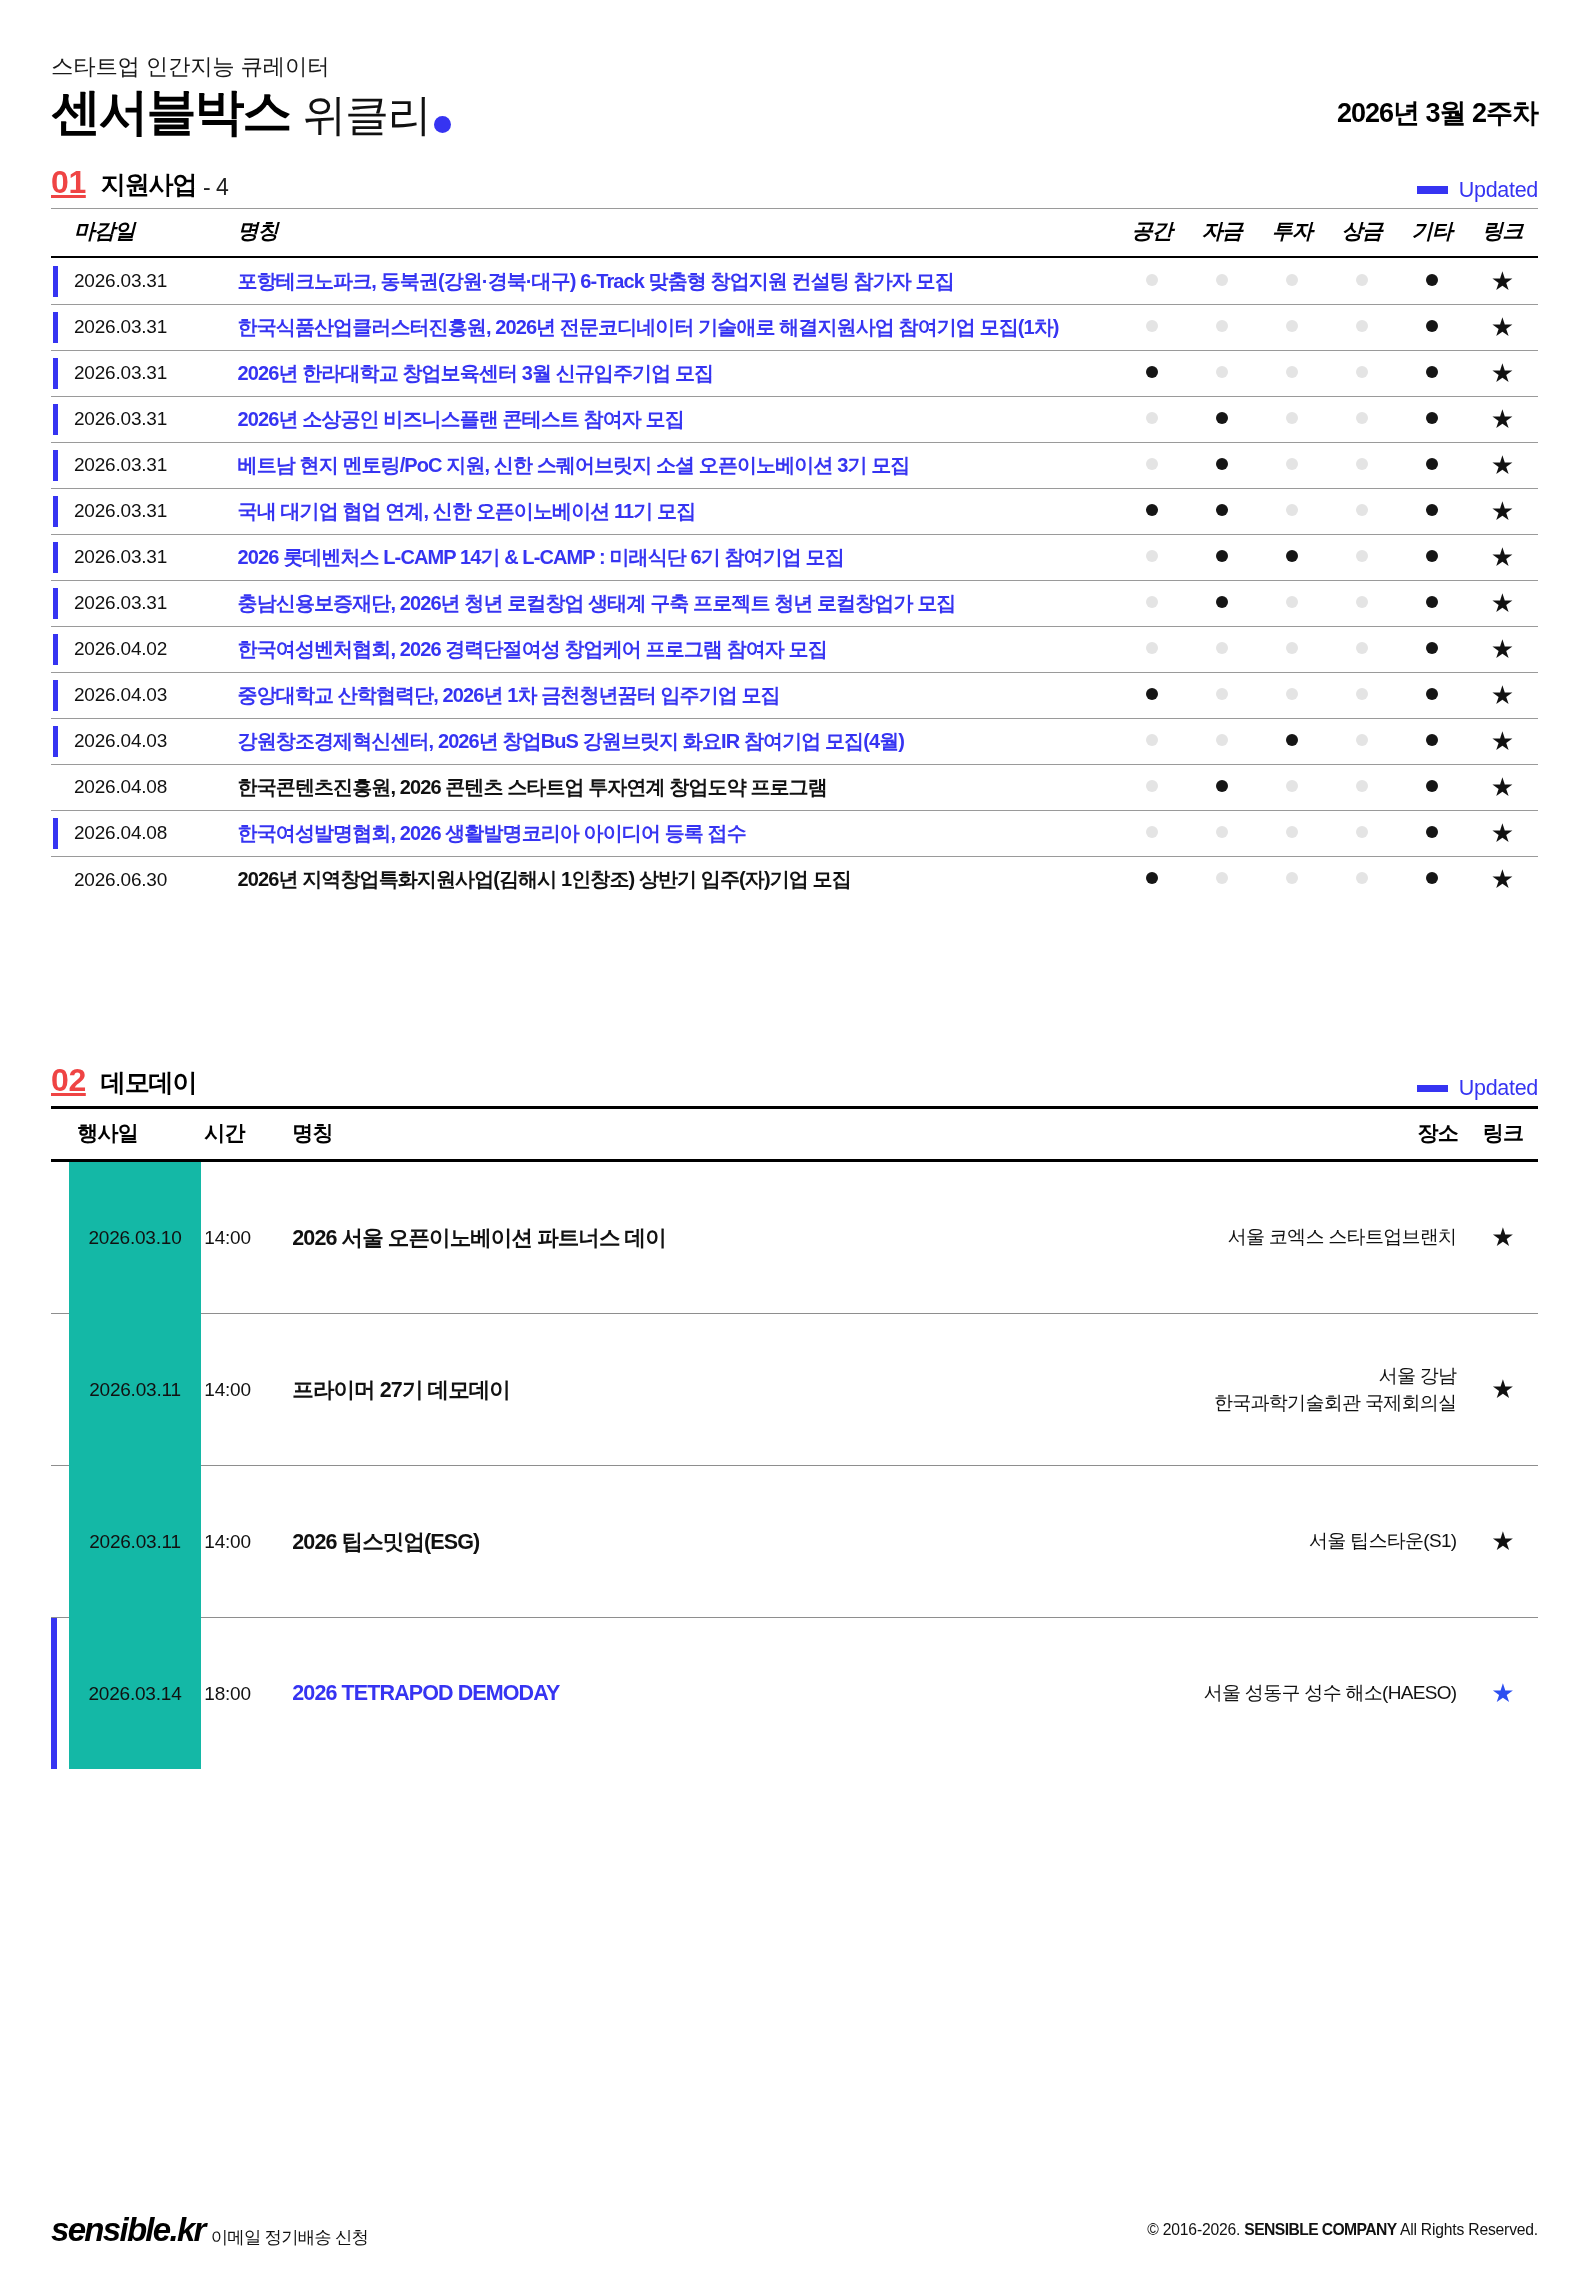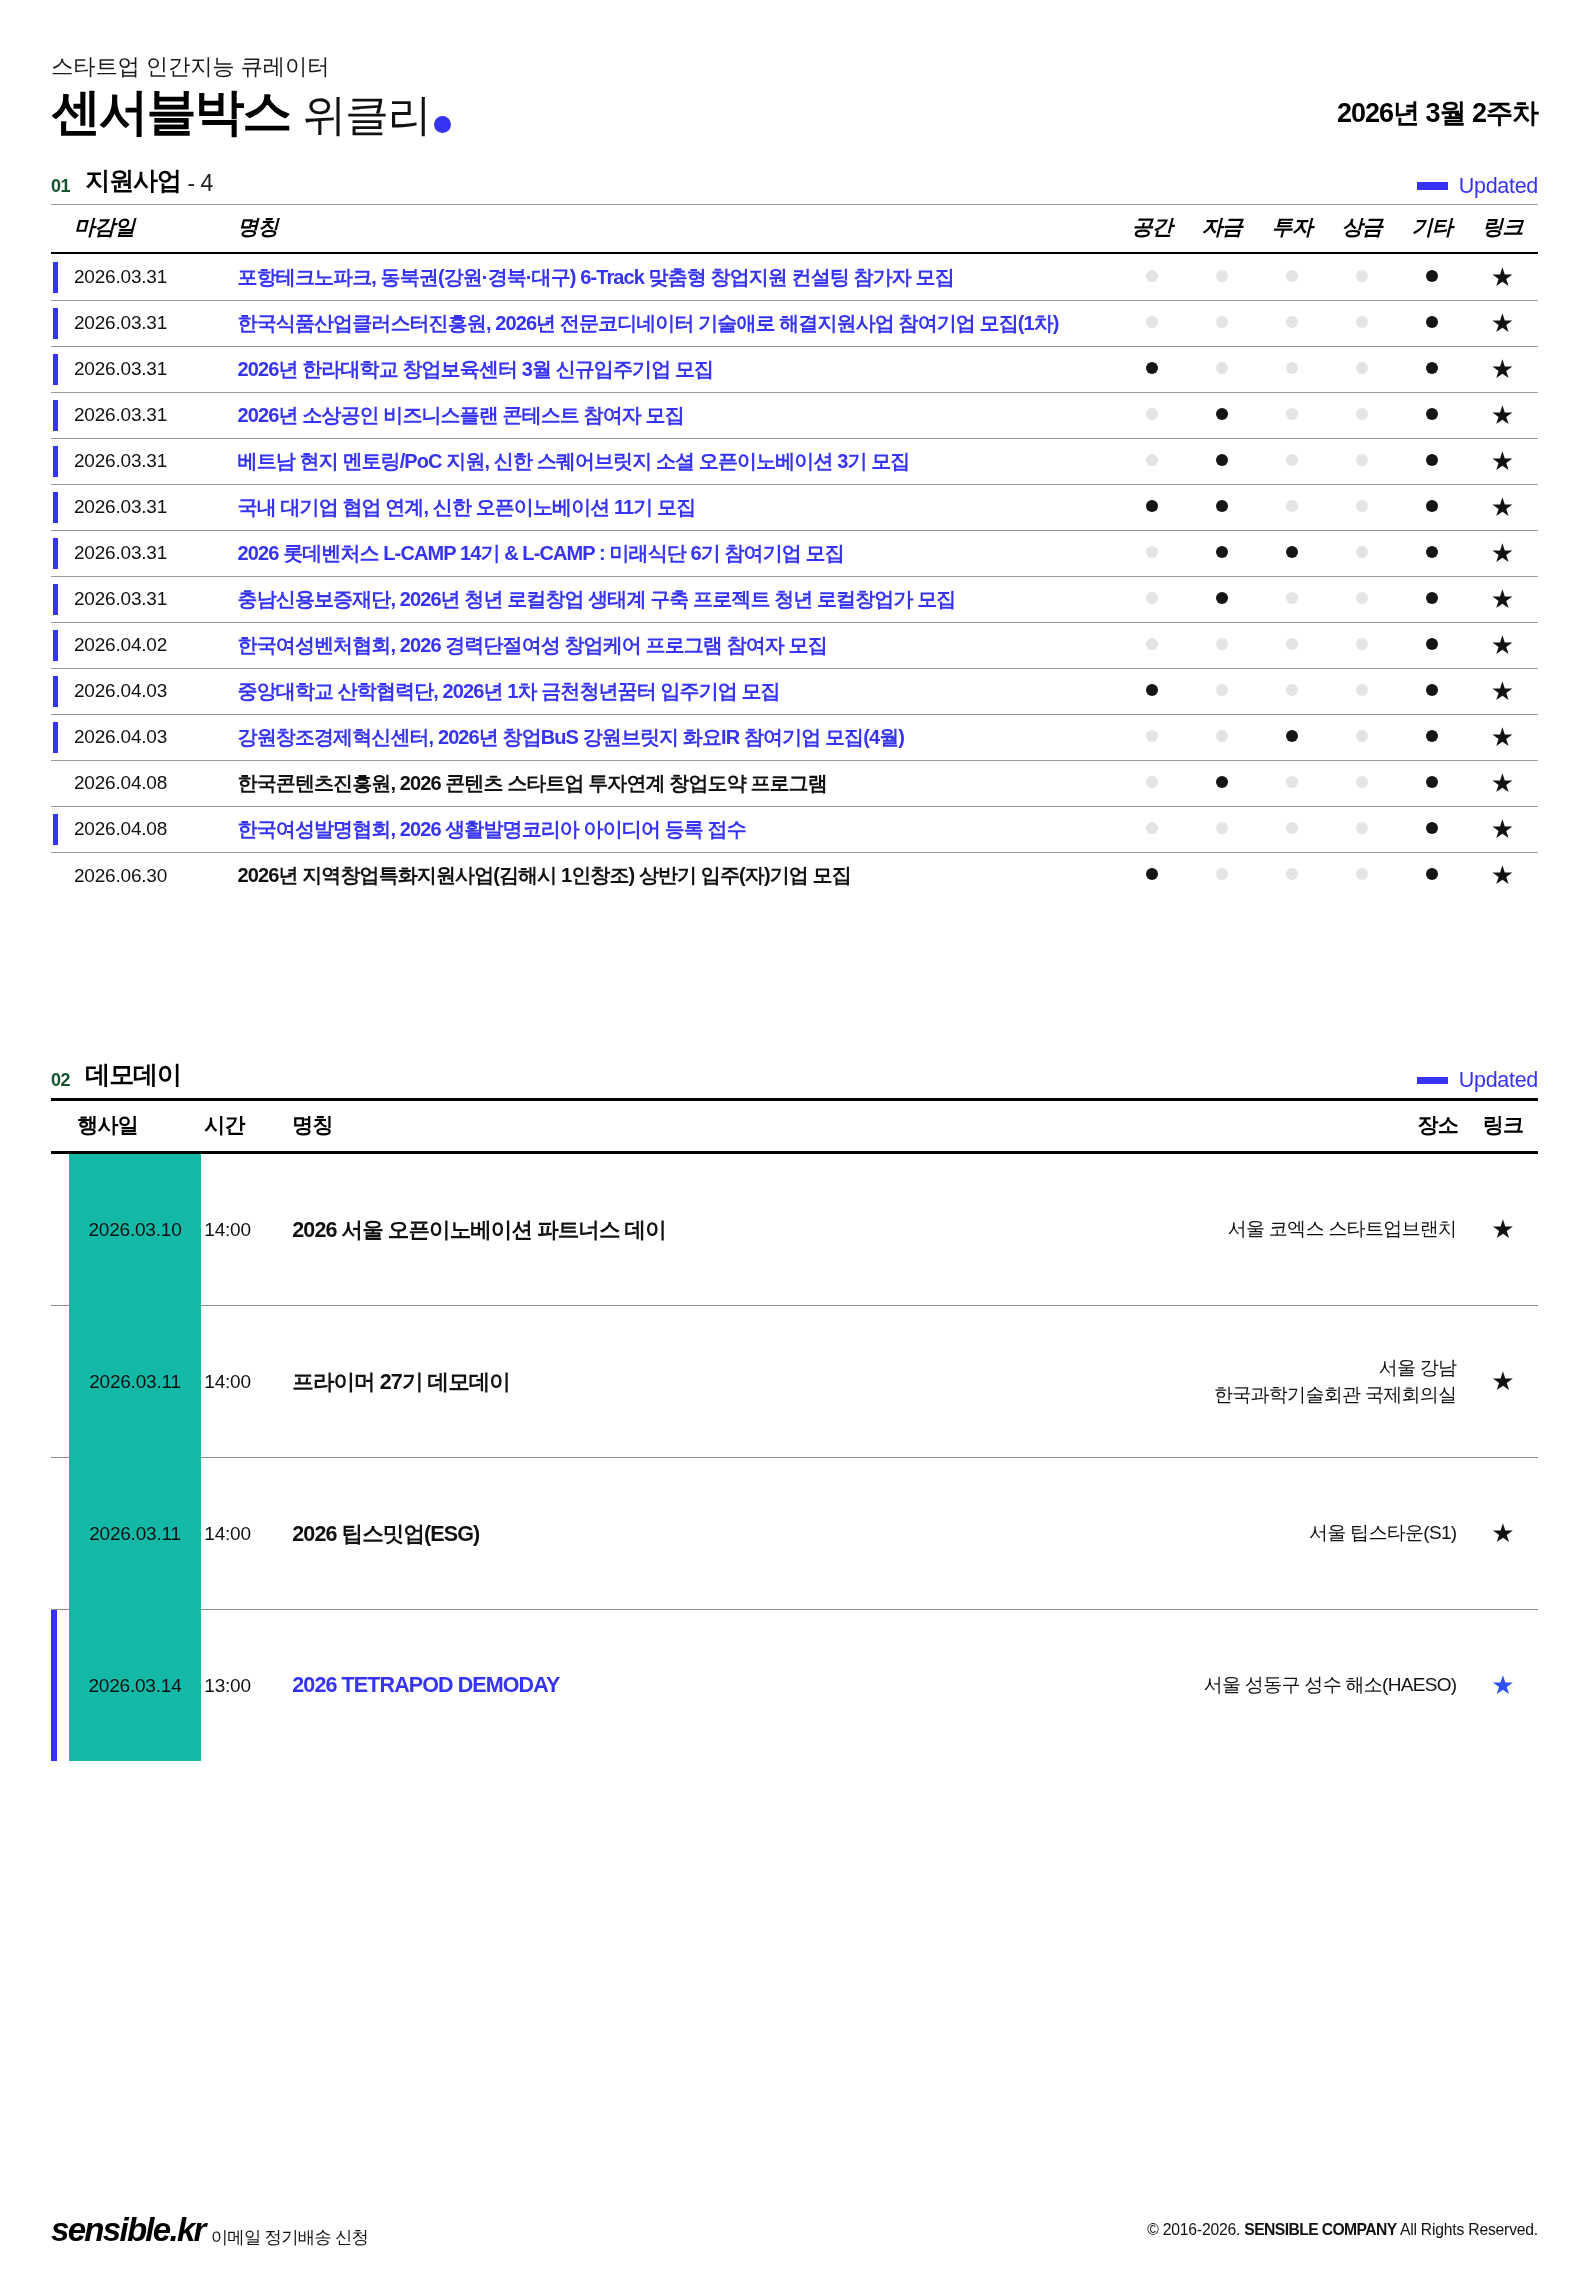--- a/index.html
+++ b/index.html
@@ -59,25 +59,26 @@
 
   
   .section { margin-top: 15px; }
   .section-head {
     display: flex;
     align-items: flex-end;
     position: relative;
     padding-bottom: 6.6px;
   }
   .sec-num {
-    font-size: 18px;
+    font-size: 32px;
     font-weight: 800;
     letter-spacing: -0.4px;
-    color: #14532d;
+    color: #ef4444;
     margin-right: 15px;
+    text-decoration: underline;
   }
   .sec-title {
     font-size: 25px;
     font-weight: 600;
     letter-spacing: -1.1px;
     color: #000;
   }
   .sec-count {
     font-size: 23px;
     font-weight: 300;
@@ -608,21 +609,21 @@
             <td class="c2time">14:00</td>
             <td class="c2name">2026 팁스밋업(ESG)</td>
             <td class="c2place">서울 팁스타운(S1)</td>
             <td class="c2link"><span class="starwrap"><span class="star">★</span><span class="starline"></span></span></td>
           </tr>
           <tr>
             <td class="c2bar">
               <div class="barmark2"></div>
             </td>
             <td class="c2date">2026.03.14</td>
-            <td class="c2time">13:00</td>
+            <td class="c2time">18:00</td>
             <td class="c2name blue">2026 TETRAPOD DEMODAY</td>
             <td class="c2place">서울 성동구 성수 해소(HAESO)</td>
             <td class="c2link"><span class="starwrap"><span class="star blue">★</span><span class="starline blue"></span></span></td>
           </tr>
         </tbody>
     </table>
   </div>
 
   <div class="footer">
     <div class="foot-left">

